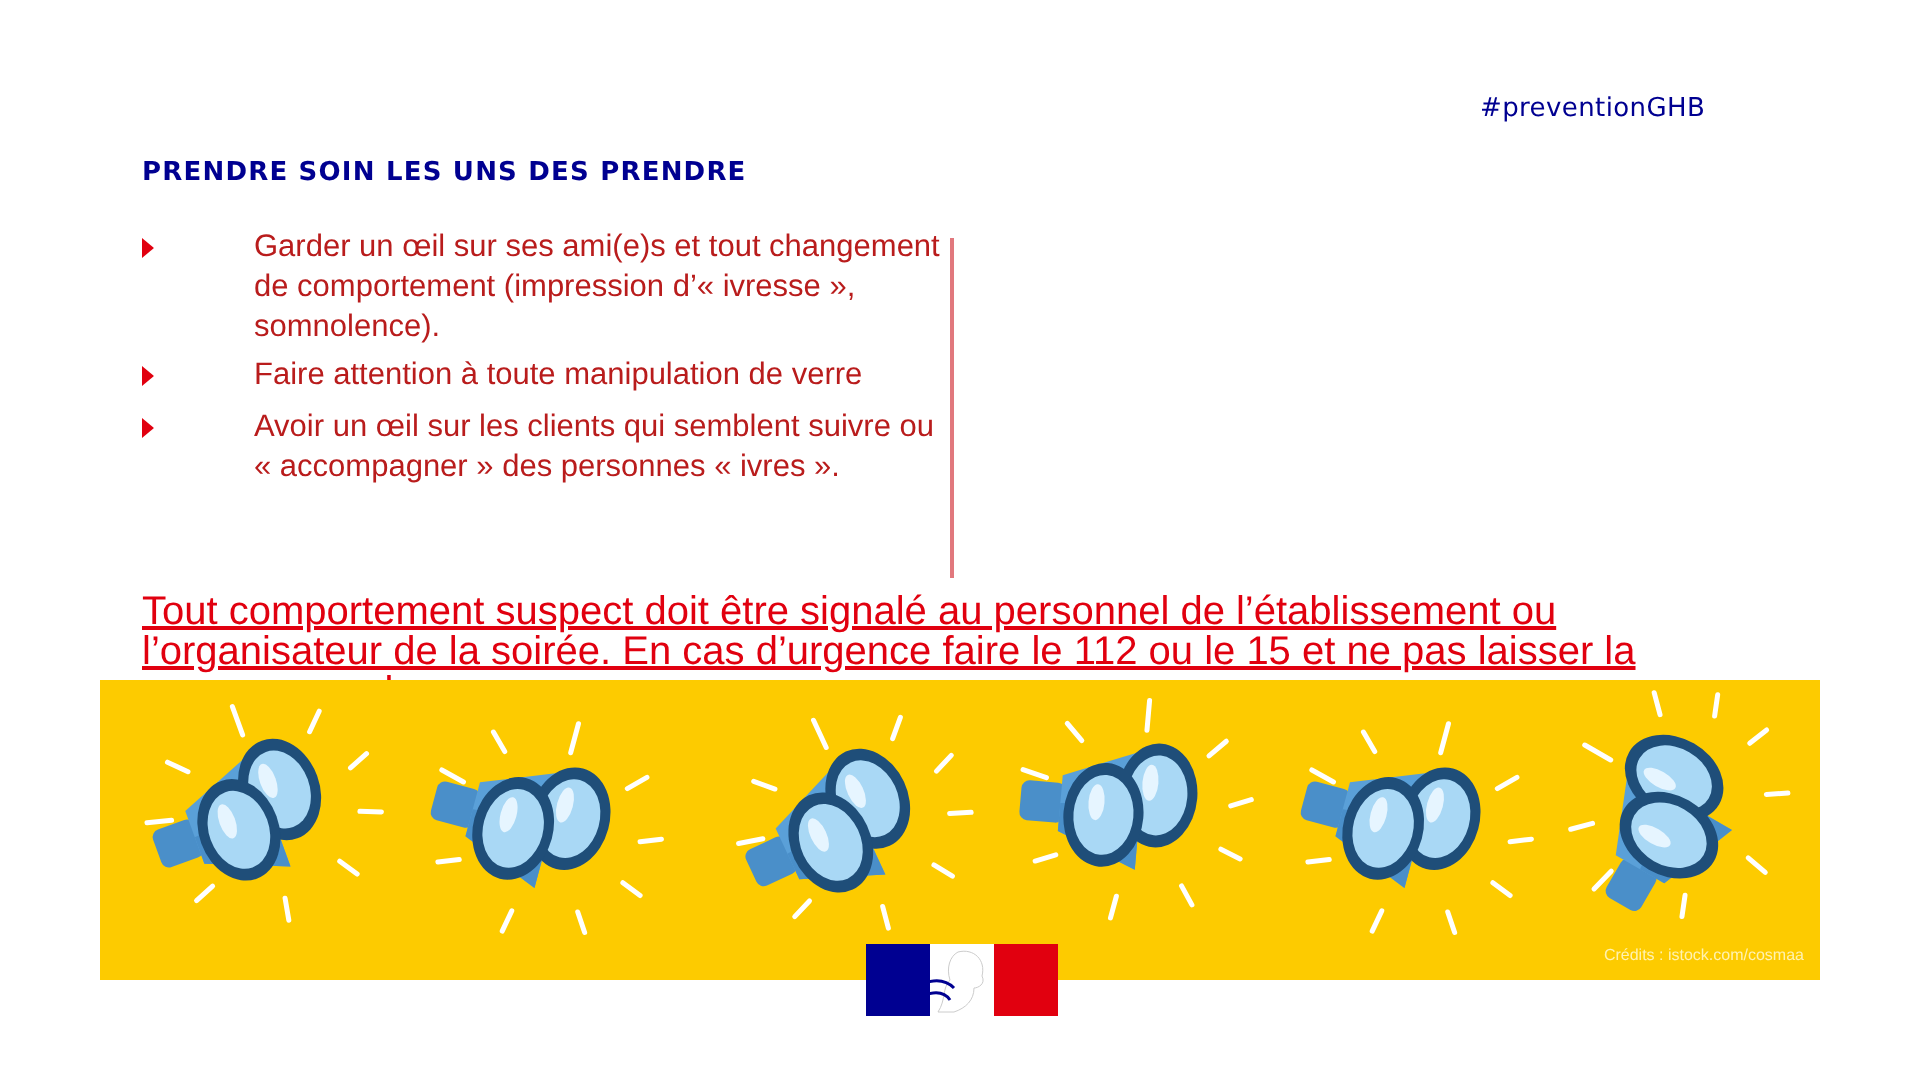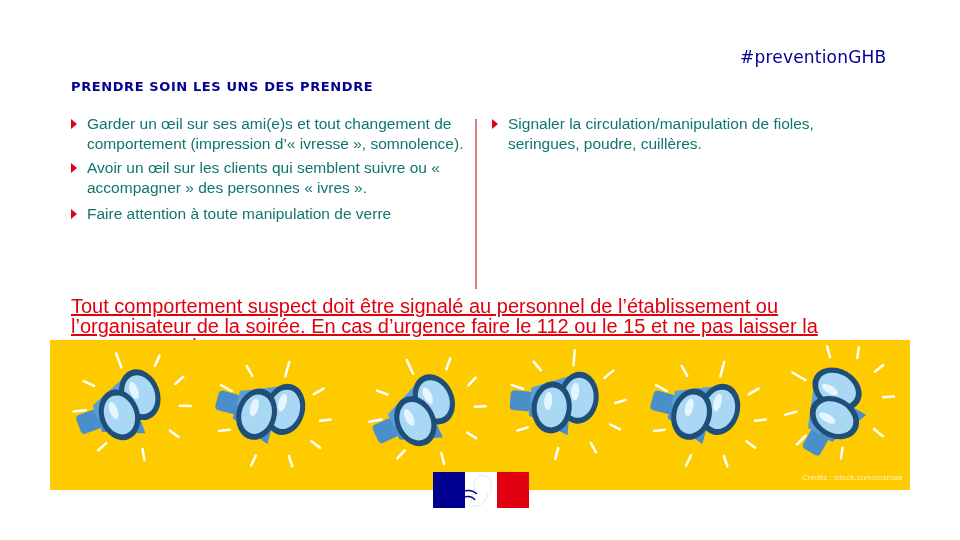--- a/index.html
+++ b/index.html
@@ -1,25 +1,25 @@
 <!DOCTYPE html>
 <html><head>
 <meta charset="utf-8">
 <style>
   html,body{margin:0;padding:0;}
   body{width:960px;height:540px;background:#ffffff;position:relative;overflow:hidden;font-family:"Liberation Sans",sans-serif;}
-  .hashtag{position:absolute;left:740px;top:47px;font-size:17px;color:#000091;font-family:"DejaVu Sans",sans-serif;letter-spacing:0.2px;}
+  .hashtag{position:absolute;left:740px;top:47px;font-size:13px;color:#000091;font-family:"DejaVu Sans",sans-serif;letter-spacing:0.2px;}
   .heading{position:absolute;left:71px;top:79px;font-size:13px;font-weight:bold;color:#000091;letter-spacing:0.6px;font-family:"DejaVu Sans",sans-serif;}
   .col{position:absolute;top:114px;}
   .col-left{left:71px;width:400px;}
   .col-right{left:492px;width:390px;}
   .divider{position:absolute;left:475px;top:119px;width:2px;height:170px;background:#e1787d;}
   .bullet{display:flex;align-items:flex-start;margin-bottom:6px;}
   .marker{width:0;height:0;flex:0 0 auto;margin-top:5px;margin-right:10px;border-top:5px solid transparent;border-bottom:5px solid transparent;border-left:6px solid #e1000f;border-radius:0 6px 6px 0;}
-  .btext{font-size:15.5px;line-height:20px;color:#0f766e;font-family:"Liberation Sans",sans-serif;}
+  .btext{font-size:15.5px;line-height:20px;color:#b91c1c;font-family:"Liberation Sans",sans-serif;margin-left:40px;}
   .alert{position:absolute;left:71px;top:296px;width:820px;font-size:20px;line-height:20px;color:#e1000f;text-decoration:underline;}
   .banner{position:absolute;left:50px;top:340px;width:860px;height:150px;background:#fdcb00;overflow:hidden;}
   .credit{position:absolute;right:8px;bottom:8px;font-size:8px;color:#fff2b0;}
   .logo{position:absolute;left:433px;top:472px;width:96px;height:36px;display:flex;}
   .logo .b{flex:1;background:#000091;}
   .logo .w{flex:1;background:#ffffff;}
   .logo .r{flex:1;background:#e1000f;}
 </style>
 </head>
 <body>
@@ -27,35 +27,31 @@
 <div class="hashtag">#preventionGHB</div>
 <div class="heading">PRENDRE SOIN LES UNS DES PRENDRE</div>
 
 <div class="col col-left">
   <div class="bullet" style="margin-bottom:4px;">
     <span class="marker"></span>
     <span class="btext">Garder un œil sur ses ami(e)s et tout changement de comportement (impression d’« ivresse », somnolence).</span>
   </div>
   <div class="bullet">
     <span class="marker"></span>
-    <span class="btext">Avoir un œil sur les clients qui semblent suivre ou « accompagner » des personnes « ivres ».</span>
+    <span class="btext">Faire attention à toute manipulation de verre</span>
   </div>
   <div class="bullet">
     <span class="marker"></span>
-    <span class="btext">Faire attention à toute manipulation de verre</span>
+    <span class="btext">Avoir un œil sur les clients qui semblent suivre ou « accompagner » des personnes « ivres ».</span>
   </div>
 </div>
 
 <div class="divider"></div>
 
 <div class="col col-right">
-  <div class="bullet">
-    <span class="marker"></span>
-    <span class="btext">Signaler la circulation/manipulation de fioles, seringues, poudre, cuillères.</span>
-  </div>
 </div>
 
 <div class="alert">Tout comportement suspect doit être signalé au personnel de l’établissement ou l’organisateur de la soirée. En cas d’urgence faire le 112 ou le 15 et ne pas laisser la personne seule.</div>
 
 <div class="banner">
   <svg width="860" height="150" viewBox="0 0 860 150">
     <defs>
       <g id="bino">
         <rect x="-60" y="-10" width="22" height="20" rx="4" fill="#4a8fc9"></rect>
         <polygon points="-40,-14 0,-30 0,30 -40,14" fill="#5aa0d8"></polygon>

